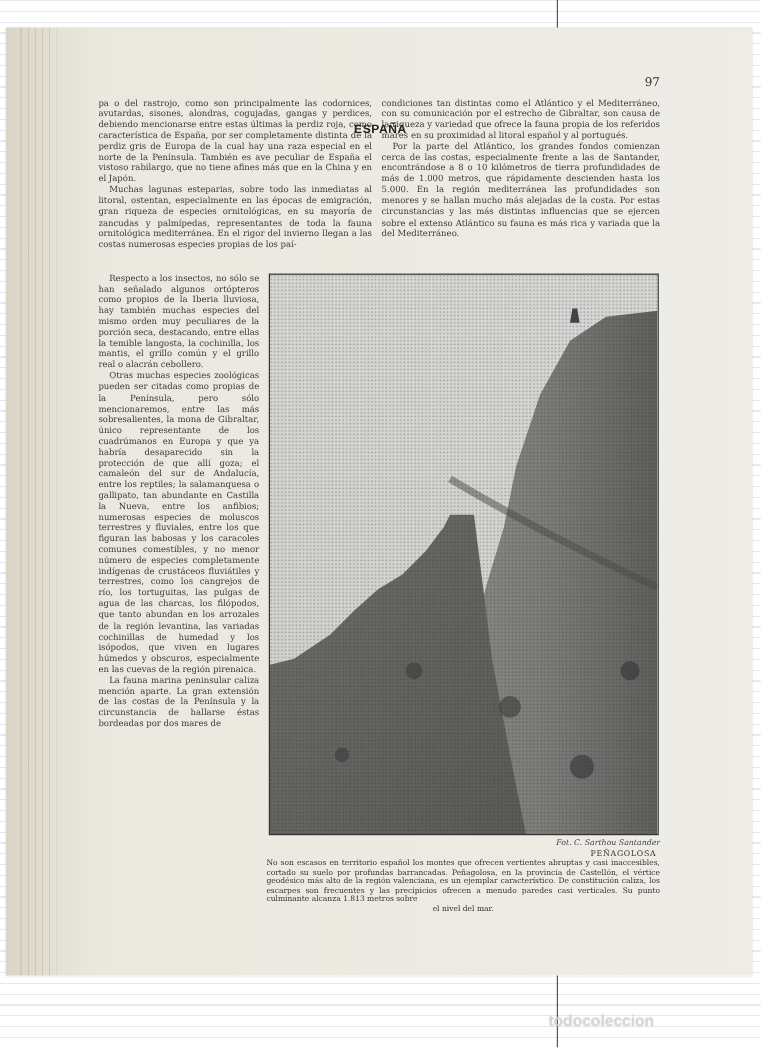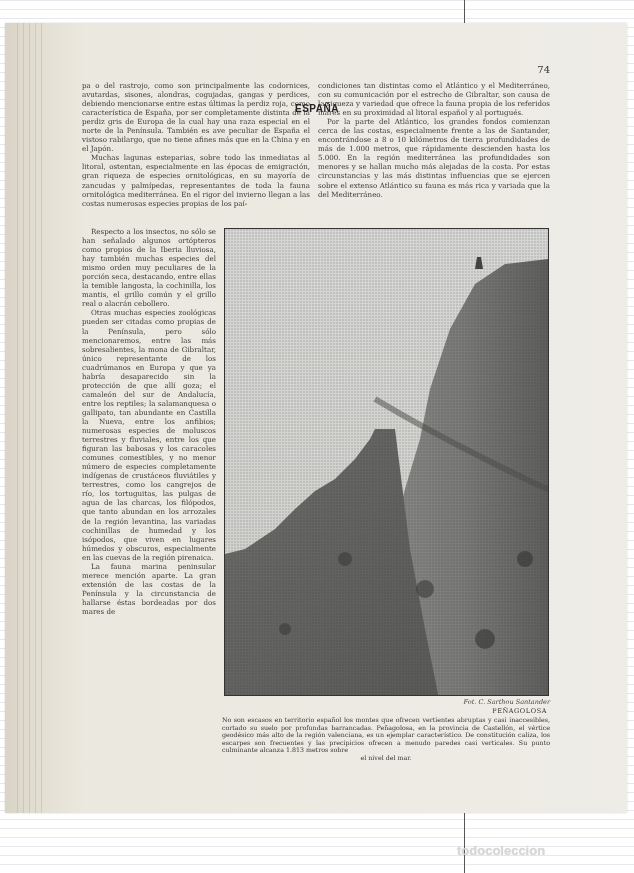--- a/index.html
+++ b/index.html
@@ -71,31 +71,31 @@
 <body>
 
 <div class="bg-grid"></div>
 <div class="vline"></div>
 
 <div class="page">
   <div class="binding"></div>
 </div>
 
 <div class="running-head">ESPAÑA</div>
-<div class="page-num">74</div>
+<div class="page-num">97</div>
 
 <div class="col col1-top">
   <p class="noindent">pa o del rastrojo, como son principalmente las codornices, avutardas, sisones, alondras, cogujadas, gangas y perdices, debiendo mencionarse entre estas últimas la perdiz roja, como característica de España, por ser completamente distinta de la perdiz gris de Europa de la cual hay una raza especial en el norte de la Península. También es ave peculiar de España el vistoso rabilargo, que no tiene afines más que en la China y en el Japón.</p>
   <p>Muchas lagunas esteparias, sobre todo las inmediatas al litoral, ostentan, especialmente en las épocas de emigración, gran riqueza de especies ornitológicas, en su mayoría de zancudas y palmípedas, representantes de toda la fauna ornitológica mediterránea. En el rigor del invierno llegan a las costas numerosas especies propias de los paí-</p>
 </div>
 
 <div class="col col1-narrow">
   <p>Respecto a los insectos, no sólo se han señalado algunos ortópteros como propios de la Iberia lluviosa, hay también muchas especies del mismo orden muy peculiares de la porción seca, destacando, entre ellas la temible langosta, la cochinilla, los mantis, el grillo común y el grillo real o alacrán cebollero.</p>
   <p>Otras muchas especies zoológicas pueden ser citadas como propias de la Península, pero sólo mencionaremos, entre las más sobresalientes, la mona de Gibraltar, único representante de los cuadrúmanos en Europa y que ya habría desaparecido sin la protección de que allí goza; el camaleón del sur de Andalucía, entre los reptiles; la salamanquesa o gallipato, tan abundante en Castilla la Nueva, entre los anfibios; numerosas especies de moluscos terrestres y fluviales, entre los que figuran las babosas y los caracoles comunes comestibles, y no menor número de especies completamente indígenas de crustáceos fluviátiles y terrestres, como los cangrejos de río, los tortuguitas, las pulgas de agua de las charcas, los filópodos, que tanto abundan en los arrozales de la región levantina, las variadas cochinillas de humedad y los isópodos, que viven en lugares húmedos y obscuros, especialmente en las cuevas de la región pirenaica.</p>
-  <p>La fauna marina peninsular merece mención aparte. La gran extensión de las costas de la Península y la circunstancia de hallarse éstas bordeadas por dos mares de</p>
+  <p>La fauna marina peninsular caliza mención aparte. La gran extensión de las costas de la Península y la circunstancia de hallarse éstas bordeadas por dos mares de</p>
 </div>
 
 <div class="col col2-top">
   <p class="noindent">condiciones tan distintas como el Atlántico y el Mediterráneo, con su comunicación por el estrecho de Gibraltar, son causa de la riqueza y variedad que ofrece la fauna propia de los referidos mares en su proximidad al litoral español y al portugués.</p>
   <p>Por la parte del Atlántico, los grandes fondos comienzan cerca de las costas, especialmente frente a las de Santander, encontrándose a 8 o 10 kilómetros de tierra profundidades de más de 1.000 metros, que rápidamente descienden hasta los 5.000. En la región mediterránea las profundidades son menores y se hallan mucho más alejadas de la costa. Por estas circunstancias y las más distintas influencias que se ejercen sobre el extenso Atlántico su fauna es más rica y variada que la del Mediterráneo.</p>
 </div>
 
 <div class="photo">
   <svg width="323" height="466" viewBox="0 0 323 466">
     <defs>

